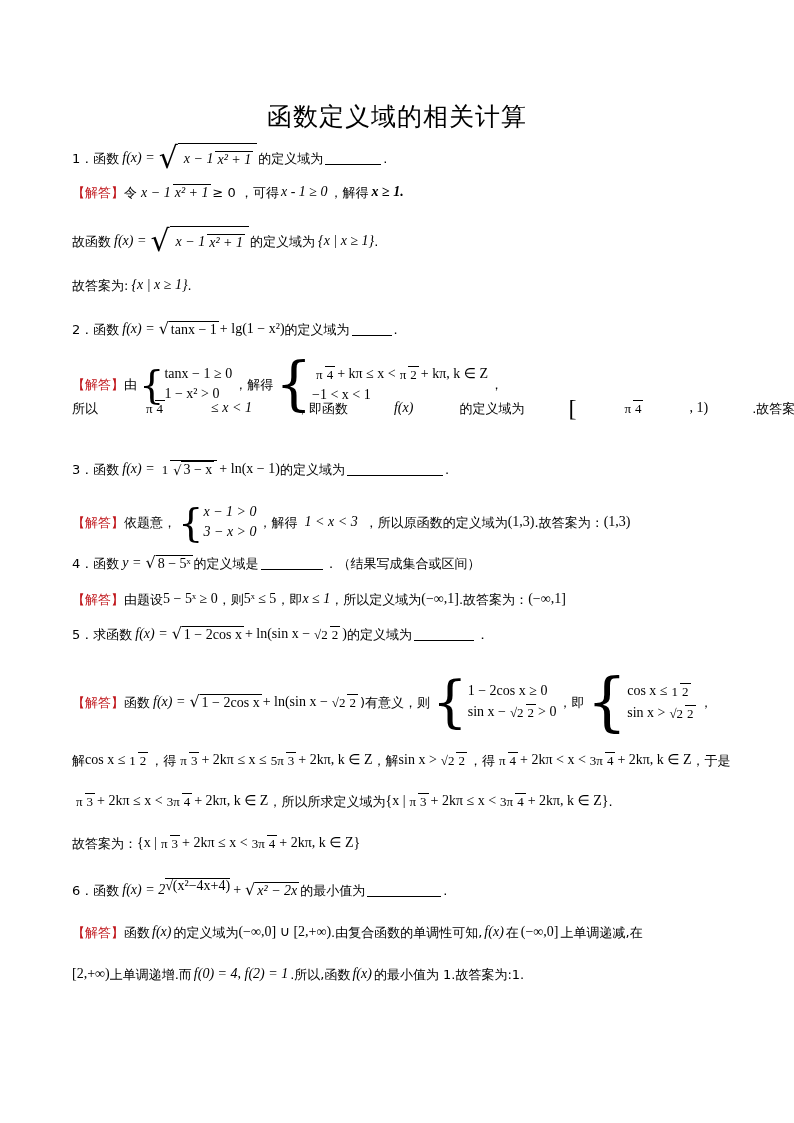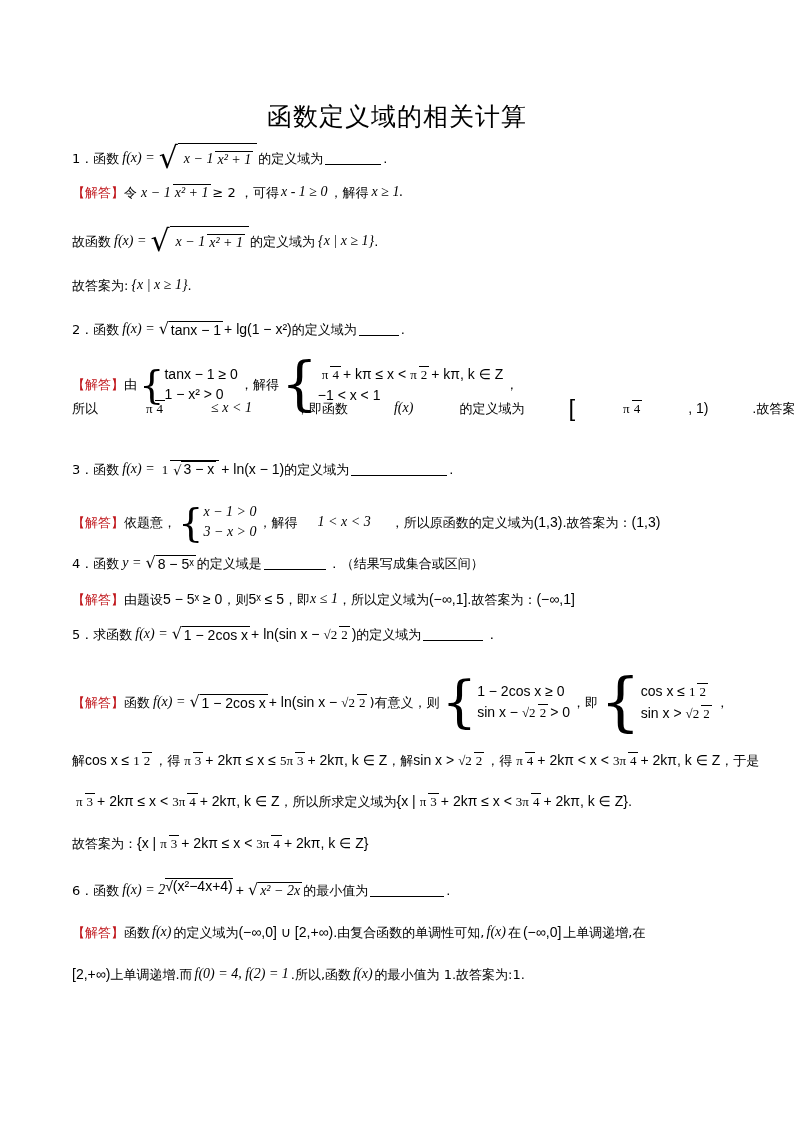--- a/index.html
+++ b/index.html
@@ -3,21 +3,21 @@
 <meta charset="utf-8">
 <style>
   html, body { margin:0; padding:0; background:#ffffff; }
   body { width:794px; height:1123px; position:relative; overflow:hidden;
          font-family:"DejaVu Serif", "Liberation Serif", serif; color:#000; font-size:13px; }
   .title { position:absolute; top:100px; left:0; width:794px; text-align:center;
            font-family:"DejaVu Sans", "Liberation Sans", sans-serif; font-size:25px; letter-spacing:1px; }
   .line { position:absolute; left:72px; white-space:nowrap; display:flex; align-items:center; line-height:1; }
   .cn { font-family:"DejaVu Sans", "Liberation Sans", sans-serif; font-size:13px; }
   .m { font-family:"Liberation Serif", "DejaVu Serif", serif; font-size:14px; font-style:italic; }
-  .mr { font-family:Liberation Sans, sans-serif; font-size:14px; }
+  .mr { font-family:Liberation Serif, serif; font-size:14px; }
   .tag { color:#c0161b; font-family:"DejaVu Sans", "Liberation Sans", sans-serif; font-size:13px; }
   .blank { display:inline-block; border-bottom:1px solid #000; height:12px; margin:0 2px; }
   .frac { display:inline-flex; flex-direction:row; align-items:center; vertical-align:middle; margin:0 2px;
           font-family:"Liberation Serif", "DejaVu Serif", serif; font-size:13px; }
   .frac .num { padding:0 2px; line-height:15px; }
   .frac .den { border-top:1px solid #000; padding:0 2px; line-height:15px; }
   .sqrt { display:inline-flex; align-items:stretch; margin:0 1px; }
   .sqrt .rad { font-size:16px; line-height:1; align-self:flex-end; font-family:"DejaVu Serif", serif; }
   .sqrt .body { border-top:1px solid #000; padding:0 2px; display:inline-flex; align-items:center; }
   .brace { display:inline-flex; align-items:center; margin:0 2px; }
@@ -49,24 +49,24 @@
   <span class="cn">.</span>
 </div>
 
 <div class="line" style="top:184px;">
   <span class="tag">【解答】</span>
   <span class="cn">令</span>
   <span class="frac">
       <span class="num m">x − 1</span>
       <span class="den m">x² + 1</span>
     </span>
-  <span class="cn">≥ 2 ，可得</span>
+  <span class="cn">≥ 0 ，可得</span>
   <span class="m" style="margin:0 2px;">x - 1 ≥ 0</span>
   <span class="cn">，解得</span>
-  <span class="m" style="margin-left:3px;">x ≥ 1.</span>
+  <span class="m" style="margin-left:3px;font-weight:bold;">x ≥ 1.</span>
 </div>
 
 <div class="line" style="top:226px;">
   <span class="cn">故函数</span>
   <span class="m" style="margin:0 3px;">f(x) =</span>
   <span class="sqrt">
       <span class="rad" style="font-size:30px;">√</span>
       <span class="body">
     <span class="frac">
           <span class="num m">x − 1</span>
@@ -178,21 +178,21 @@
   <span class="tag">【解答】</span>
   <span class="cn">依题意，</span>
   <span class="brace">
       <span class="b">{</span>
       <span class="rows">
     <div class="m">x − 1 &gt; 0</div>
     <div class="m">3 − x &gt; 0</div>
       </span>
     </span>
   <span class="cn">，解得</span>
-  <span class="m" style="margin:0 20px;">1 &lt; x &lt; 3</span>
+  <span class="m" style="margin:0 7px;">1 &lt; x &lt; 3</span>
   <span class="cn">，所以原函数的定义域为</span>
   <span class="mr">(1,3)</span>
   <span class="cn">.故答案为：</span>
   <span class="mr">(1,3)</span>
 </div>
 
 <div class="line" style="top:555px;">
   <span class="cn">4．</span>
   <span class="cn">函数</span>
   <span class="m" style="margin:0 3px;">y =</span>
@@ -386,21 +386,21 @@
 <div class="line" style="top:925px;">
   <span class="tag">【解答】</span>
   <span class="cn">函数</span>
   <span class="m" style="margin:0 2px;">f(x)</span>
   <span class="cn">的定义域为</span>
   <span class="mr">(−∞,0] ∪ [2,+∞)</span>
   <span class="cn">.由复合函数的单调性可知,</span>
   <span class="m" style="margin:0 2px;">f(x)</span>
   <span class="cn">在</span>
   <span class="mr" style="margin:0 2px;">(−∞,0]</span>
-  <span class="cn">上单调递增,在</span>
+  <span class="cn">上单调递减,在</span>
 </div>
 
 <div class="line" style="top:967px;">
   <span class="mr">[2,+∞)</span>
   <span class="cn">上单调递增.而</span>
   <span class="m" style="margin:0 2px;">f(0) = 4, f(2) = 1</span>
   <span class="cn">.所以,函数</span>
   <span class="m" style="margin:0 2px;">f(x)</span>
   <span class="cn">的最小值为 1.故答案为:1.</span>
 </div>

